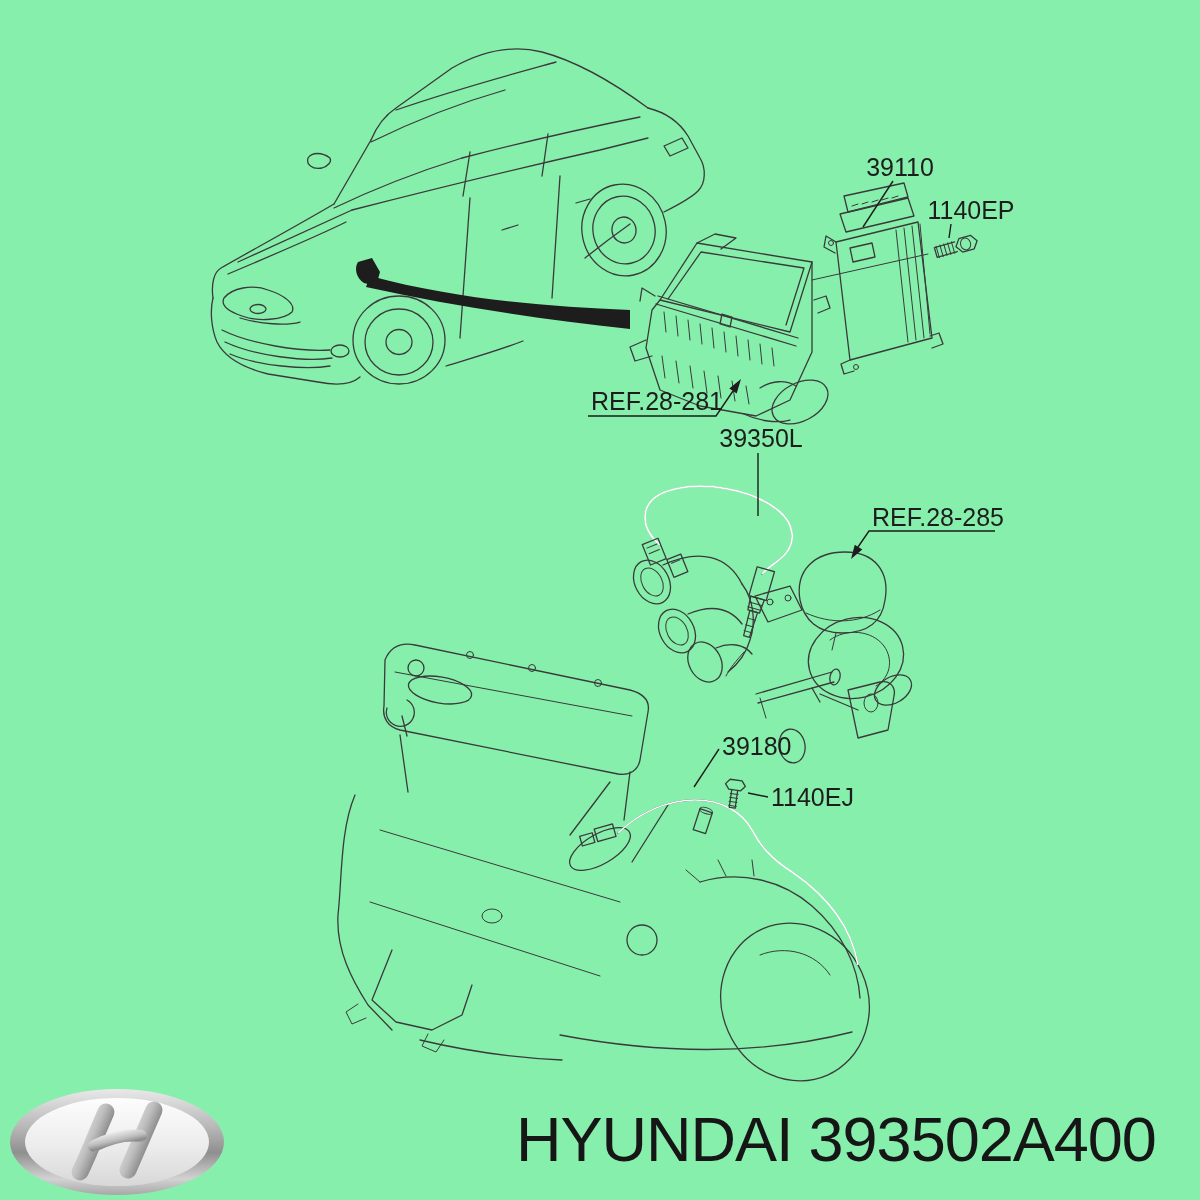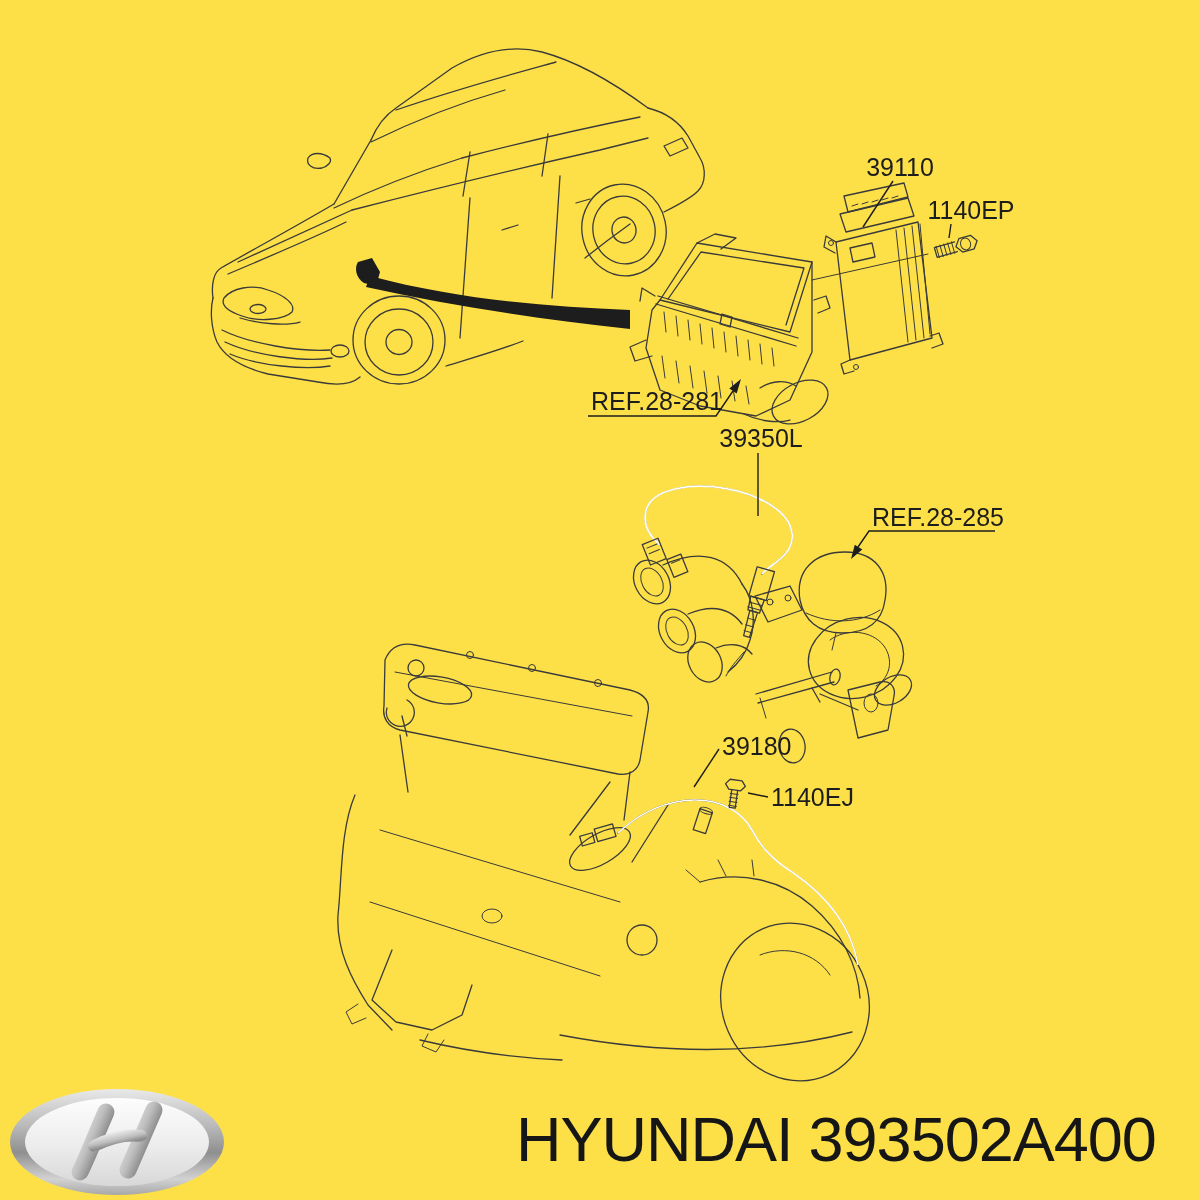--- a/index.html
+++ b/index.html
@@ -1,17 +1,17 @@
 <!DOCTYPE html>
 <html><head>
 <meta charset="utf-8">
 <style>
   html,body{margin:0;padding:0;background:#ffffff;}
   .canvas{
-    position:relative;width:1200px;height:1200px;background:#fde047;
+    position:relative;width:1200px;height:1200px;background:#86efac;
     font-family:"Liberation Sans",sans-serif;overflow:hidden;
   }
   svg{position:absolute;inset:0;}
   .sketch{stroke:#3a3a3a;stroke-width:1.3;fill:none;stroke-linecap:round;stroke-linejoin:round;}
   .thin{stroke-width:1;}
   .callout{font-family:"Liberation Sans",sans-serif;font-size:25px;fill:#1d1d1d;}
   .leader{stroke:#1d1d1d;stroke-width:1.4;fill:none;}
   .arrowhead{fill:#1d1d1d;stroke:none;}
   .footer-text{font-family:"Liberation Sans",sans-serif;font-size:63px;fill:#161616;letter-spacing:-1px;}
 </style>

